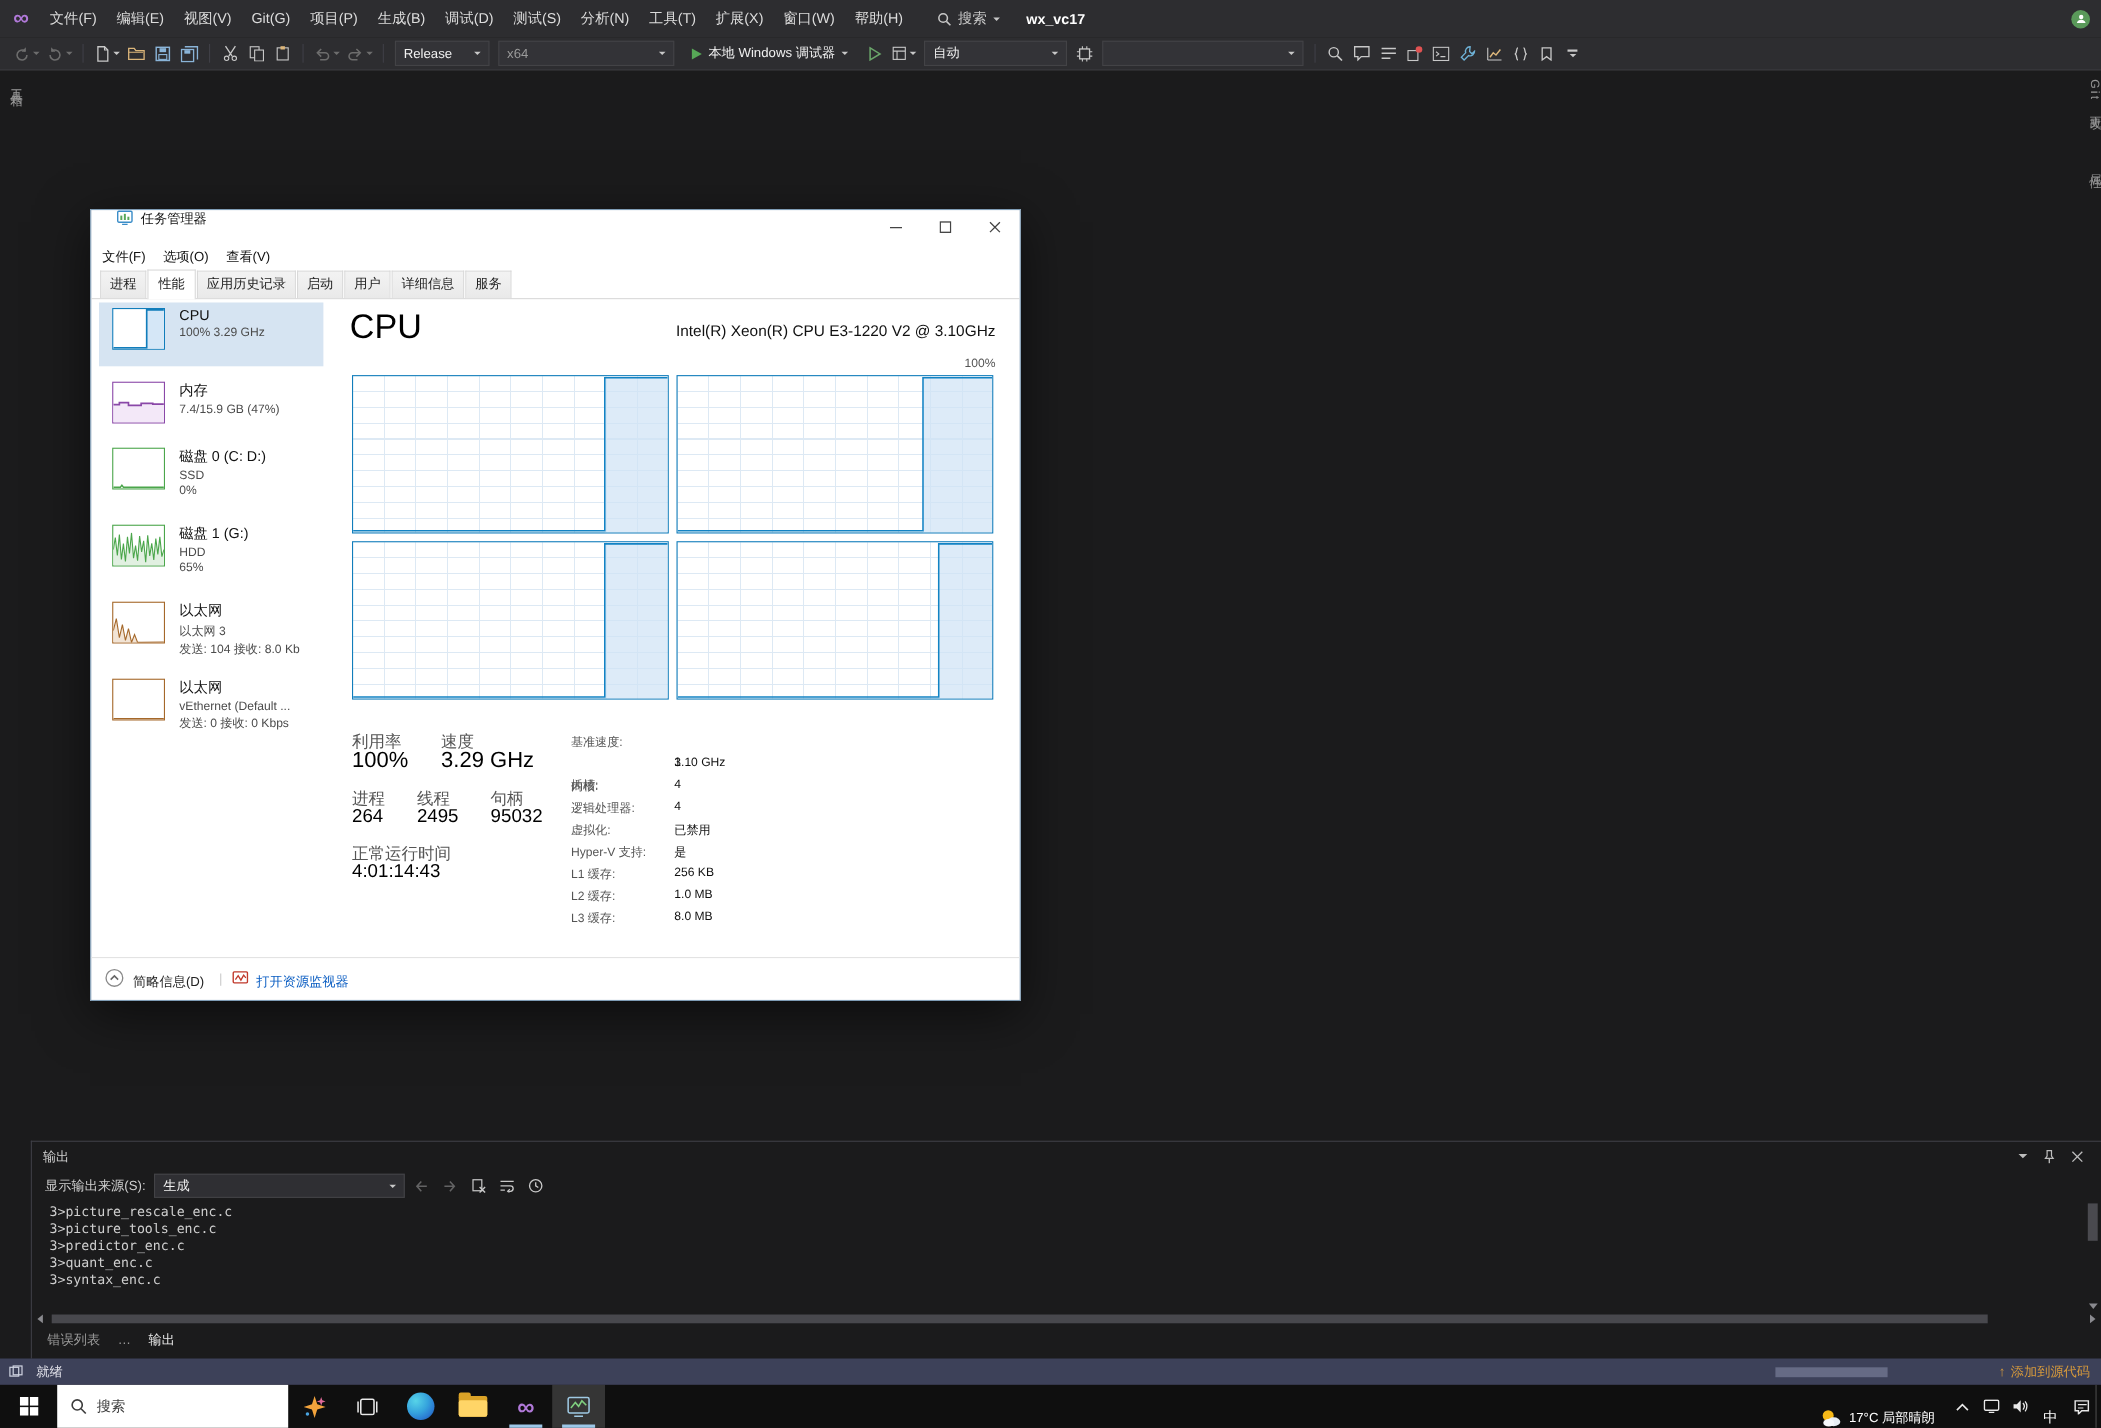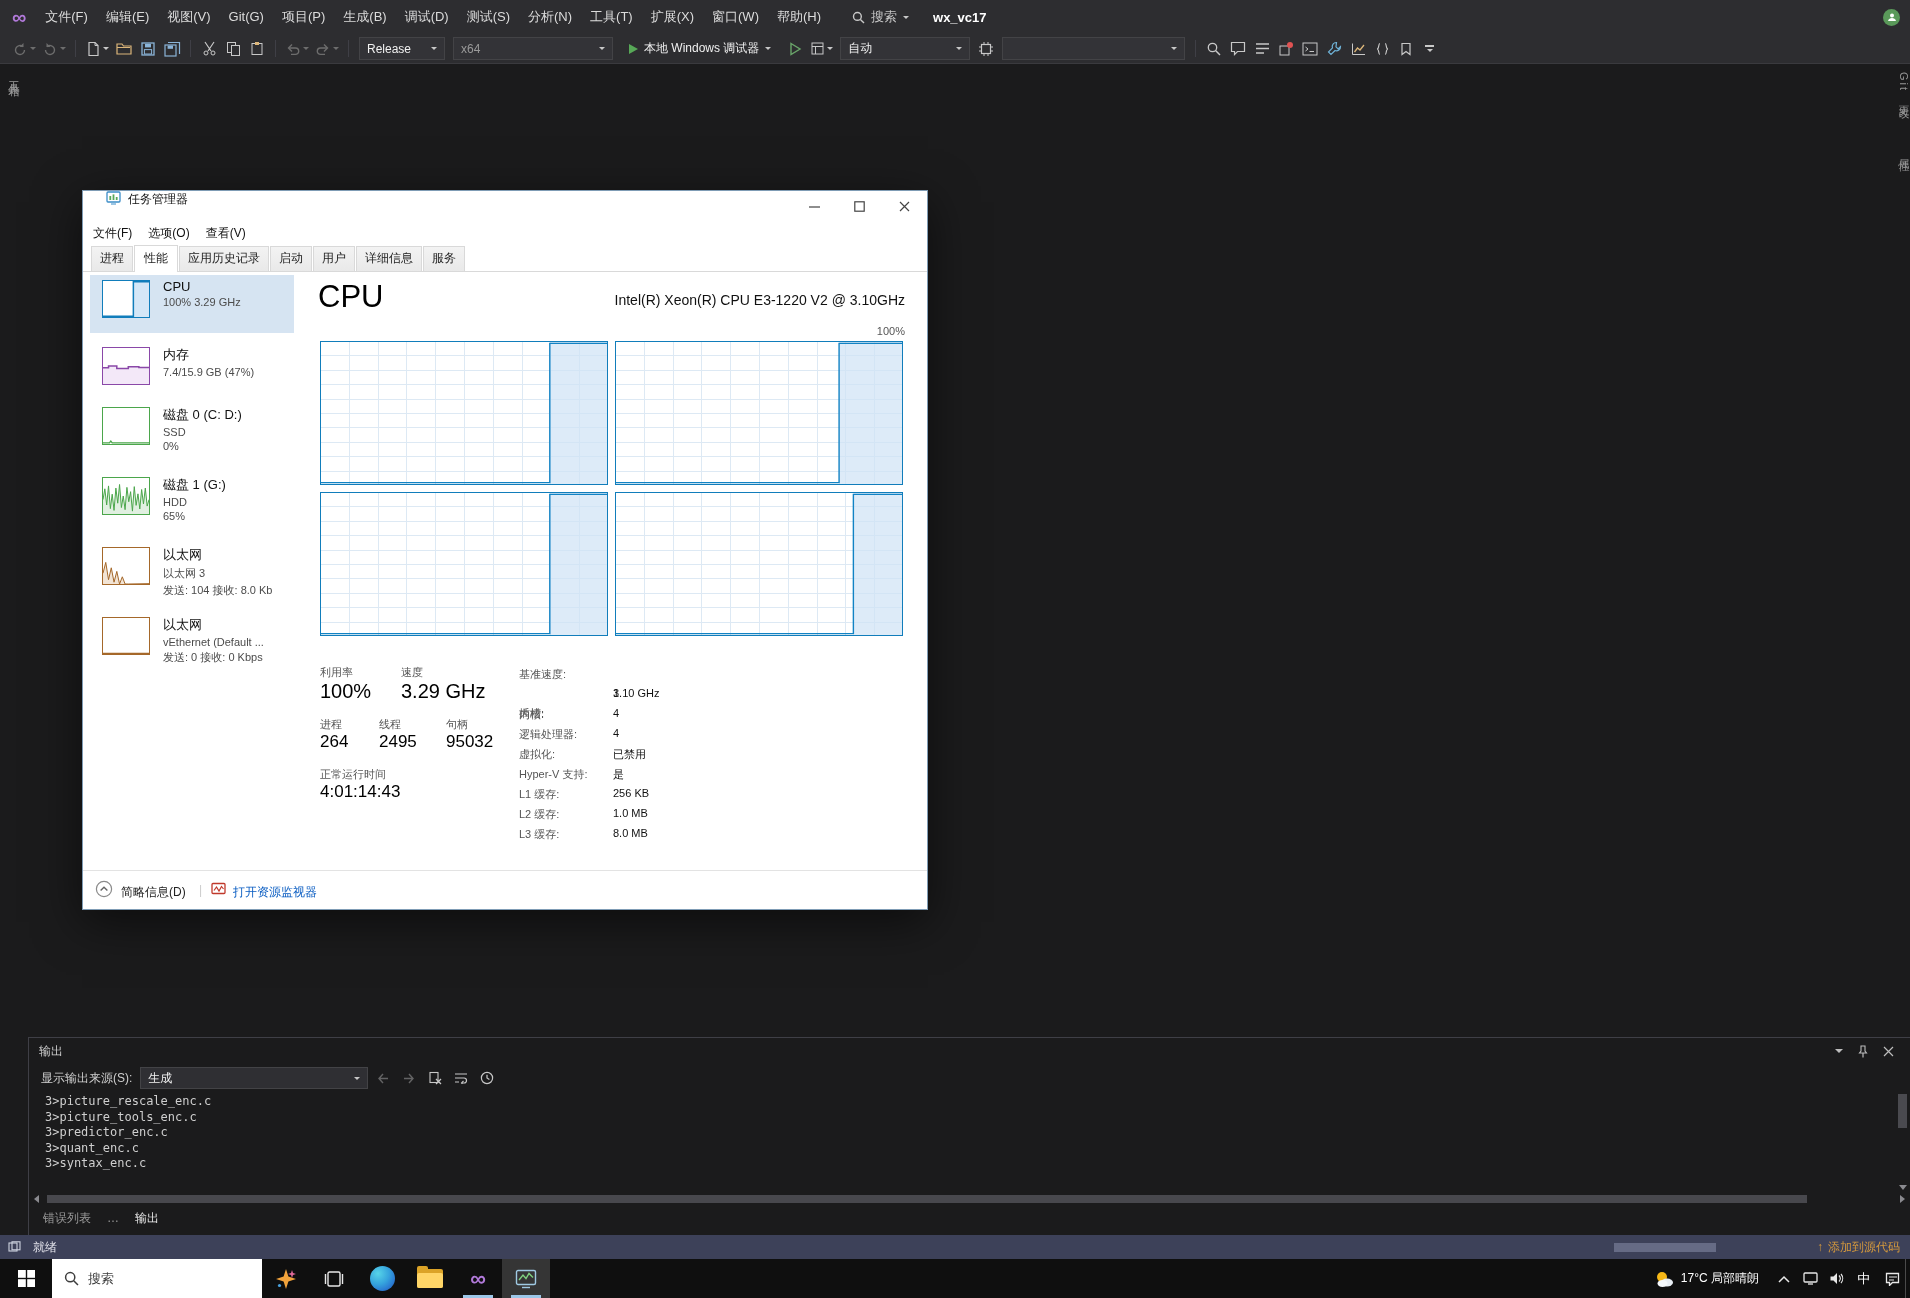--- a/index.html
+++ b/index.html
@@ -73,21 +73,21 @@
   #tm-main-title{position:absolute;left:235px;top:88px;font-size:31px;font-weight:400;color:#000}
   #tm-cpuname{position:absolute;left:420px;top:101px;width:402px;text-align:right;font-size:14px;color:#111}
   #tm-chart-label{position:absolute;left:237px;top:152px;font-size:11px;color:#555}
   #tm-chart-max{position:absolute;left:720px;top:134px;width:102px;text-align:right;font-size:11px;color:#555}
   #tm-grid{position:absolute;left:237px;top:150px;width:583px;height:295px;display:grid;
     grid-template-columns:288px 288px;grid-template-rows:144px 144px;gap:7px}
   .core-cell{border:1px solid #117dbb;background-color:#fff;position:relative;
     background-image:repeating-linear-gradient(to right,transparent 0 27.8px,#dde9f4 27.8px 28.8px),
                      repeating-linear-gradient(to bottom,transparent 0 13.4px,#dde9f4 13.4px 14.4px)}
   .core-cell svg{position:absolute;inset:0;width:100%;height:100%}
-  .slabel{position:absolute;font-size:11px;color:#555;white-space:nowrap}
+  .slabel{position:absolute;font-size:15px;color:#555;white-space:nowrap}
   .sval-big{position:absolute;font-size:20px;color:#000;white-space:nowrap}
   .sval-med{position:absolute;font-size:17px;color:#000;white-space:nowrap}
   .rrow-l{position:absolute;left:436px;font-size:11px;color:#555;white-space:nowrap}
   .rrow-v{position:absolute;left:530px;font-size:11px;color:#111;white-space:nowrap}
   #tm-footer{position:absolute;left:0;right:0;top:679px;bottom:0;border-top:1px solid #e3e3e3}
   #tm-footer .circ{position:absolute;left:12px;top:9px}
   #tm-sum{position:absolute;left:38px;top:13px;font-size:12px;color:#222}
   #tm-fsep{position:absolute;left:116px;top:12px;color:#ccc}
   #tm-resicon{position:absolute;left:128px;top:11px}
   #tm-reslink{position:absolute;left:150px;top:13px;font-size:12px;color:#0a5dc2;text-decoration:none}
@@ -131,21 +131,21 @@
 
   
   #taskbar{position:absolute;left:0;top:1259px;width:1910px;height:39px;background:#0f0f0f;
     display:flex;align-items:stretch;z-index:6}
   .tb-btn{width:48px;display:flex;align-items:center;justify-content:center;position:relative;flex:none}
   .tb-btn.open::after{content:"";position:absolute;left:9px;right:9px;bottom:0;height:3px;background:#9cc7e8}
   .tb-btn.active{background:rgba(255,255,255,.16)}
   #tb-start{width:52px}
   #tb-search{width:210px;background:#ffffff;display:flex;align-items:center;padding-left:12px;gap:9px;flex:none}
   #tb-search .q{color:#3c3c3c;font-size:13px}
-  #tb-tray{margin-left:auto;display:flex;align-items:center}
+  #tb-tray{margin-left:auto;display:flex;align-items:flex-end}
   #tb-weather{display:flex;align-items:center;gap:7px;padding:0 12px;color:#fff;font-size:12px}
   .tray-ico{width:26px;height:39px;display:flex;align-items:center;justify-content:center}
   #tb-ime{width:30px;text-align:center;color:#fff;font-size:13px}
   #tb-desk{width:5px;border-left:1px solid #4a4a4a;height:39px}
 
   .edge-ico{width:25px;height:25px;border-radius:50%;
     background:radial-gradient(circle at 32% 30%,#57d4e8 0%,#35a3dd 45%,#2b7cd3 70%,#1b4f9c 100%)}
   .folder-ico{position:relative;width:26px;height:19px}
   .folder-ico .back{position:absolute;left:0;top:0;width:26px;height:19px;background:#dba327;border-radius:2px}
   .folder-ico .tab{position:absolute;left:0;top:-3px;width:11px;height:5px;background:#dba327;border-radius:2px 2px 0 0}

